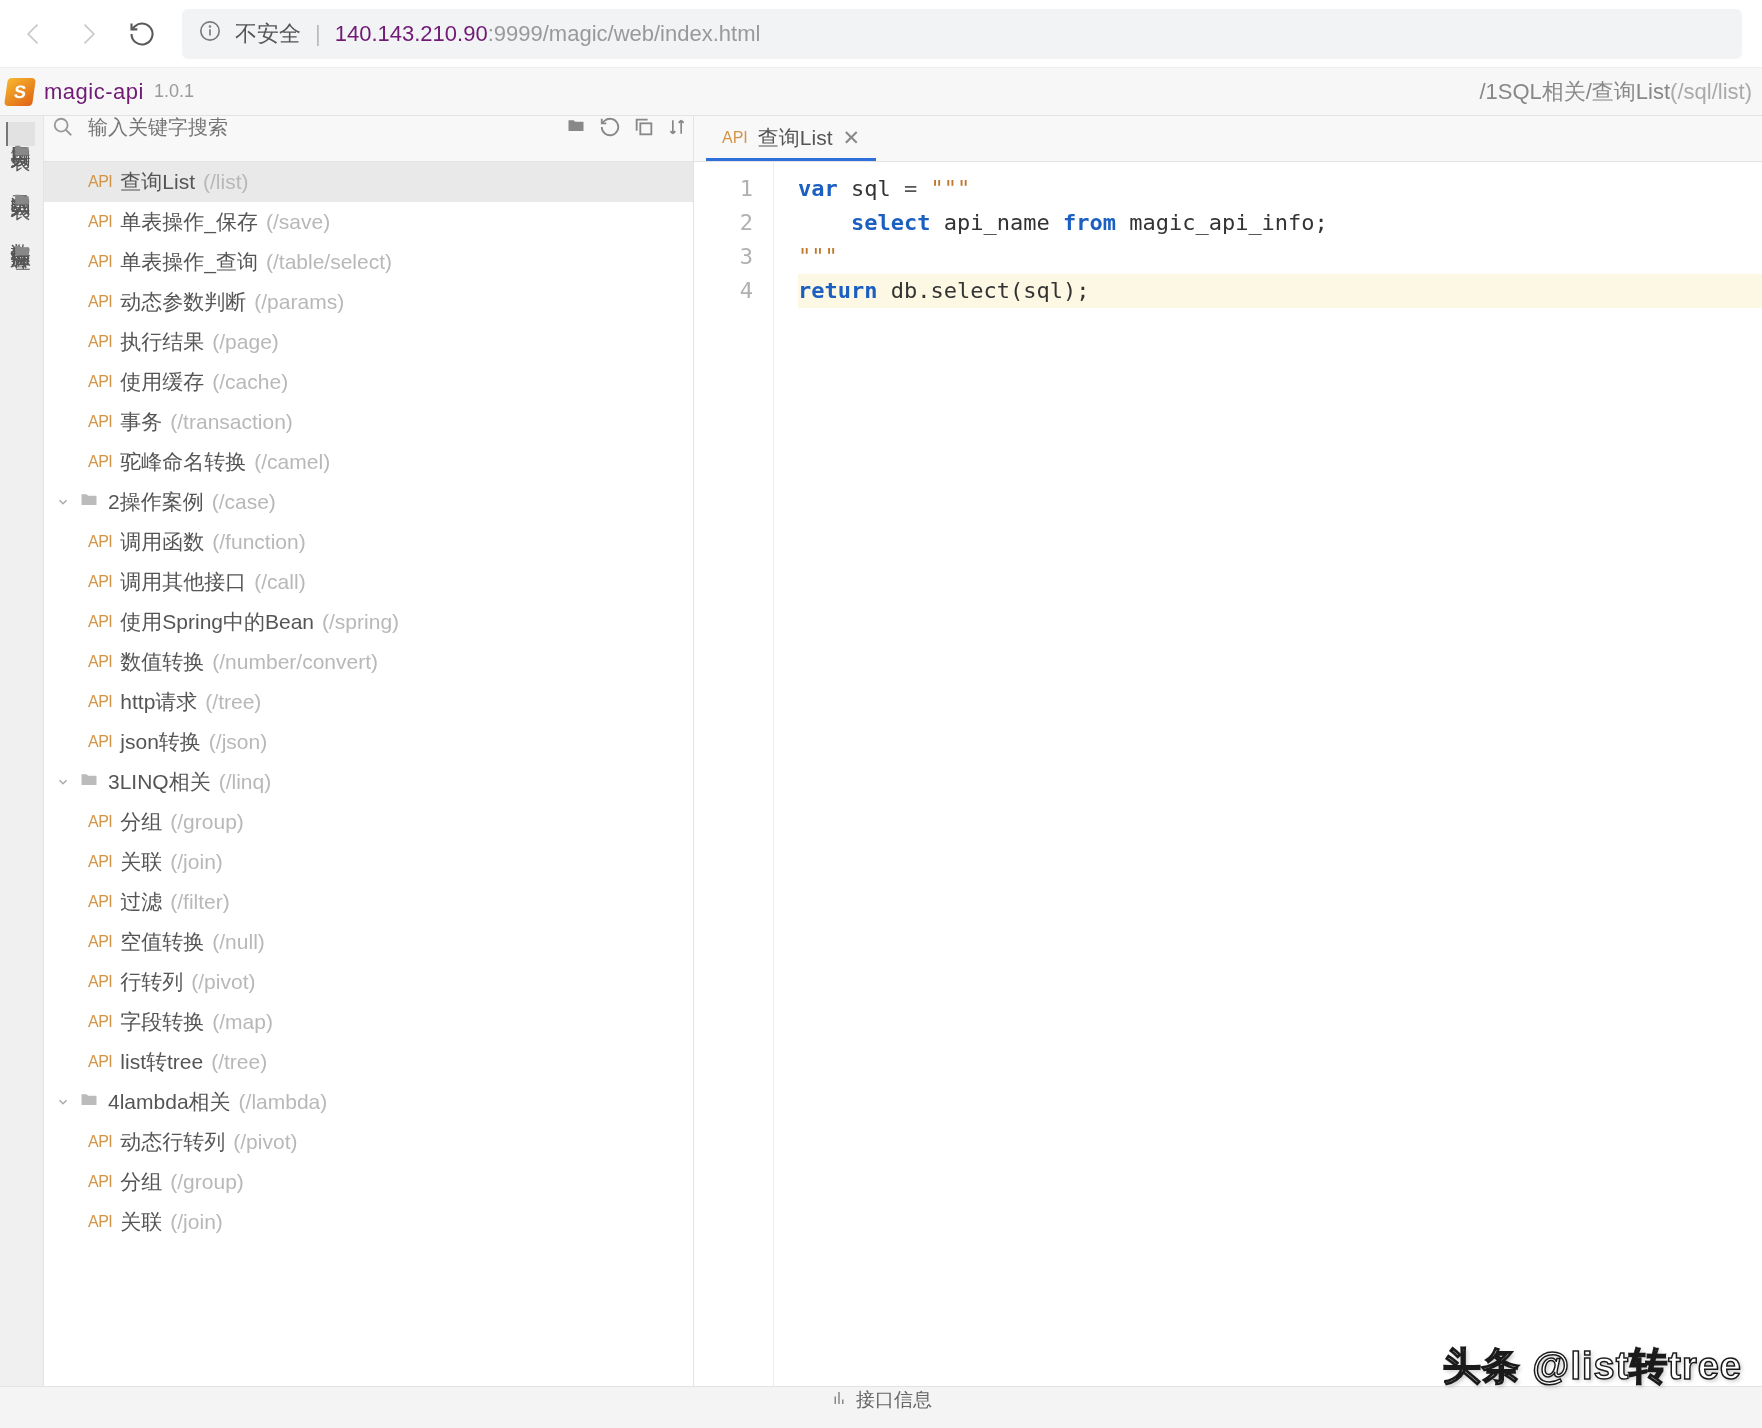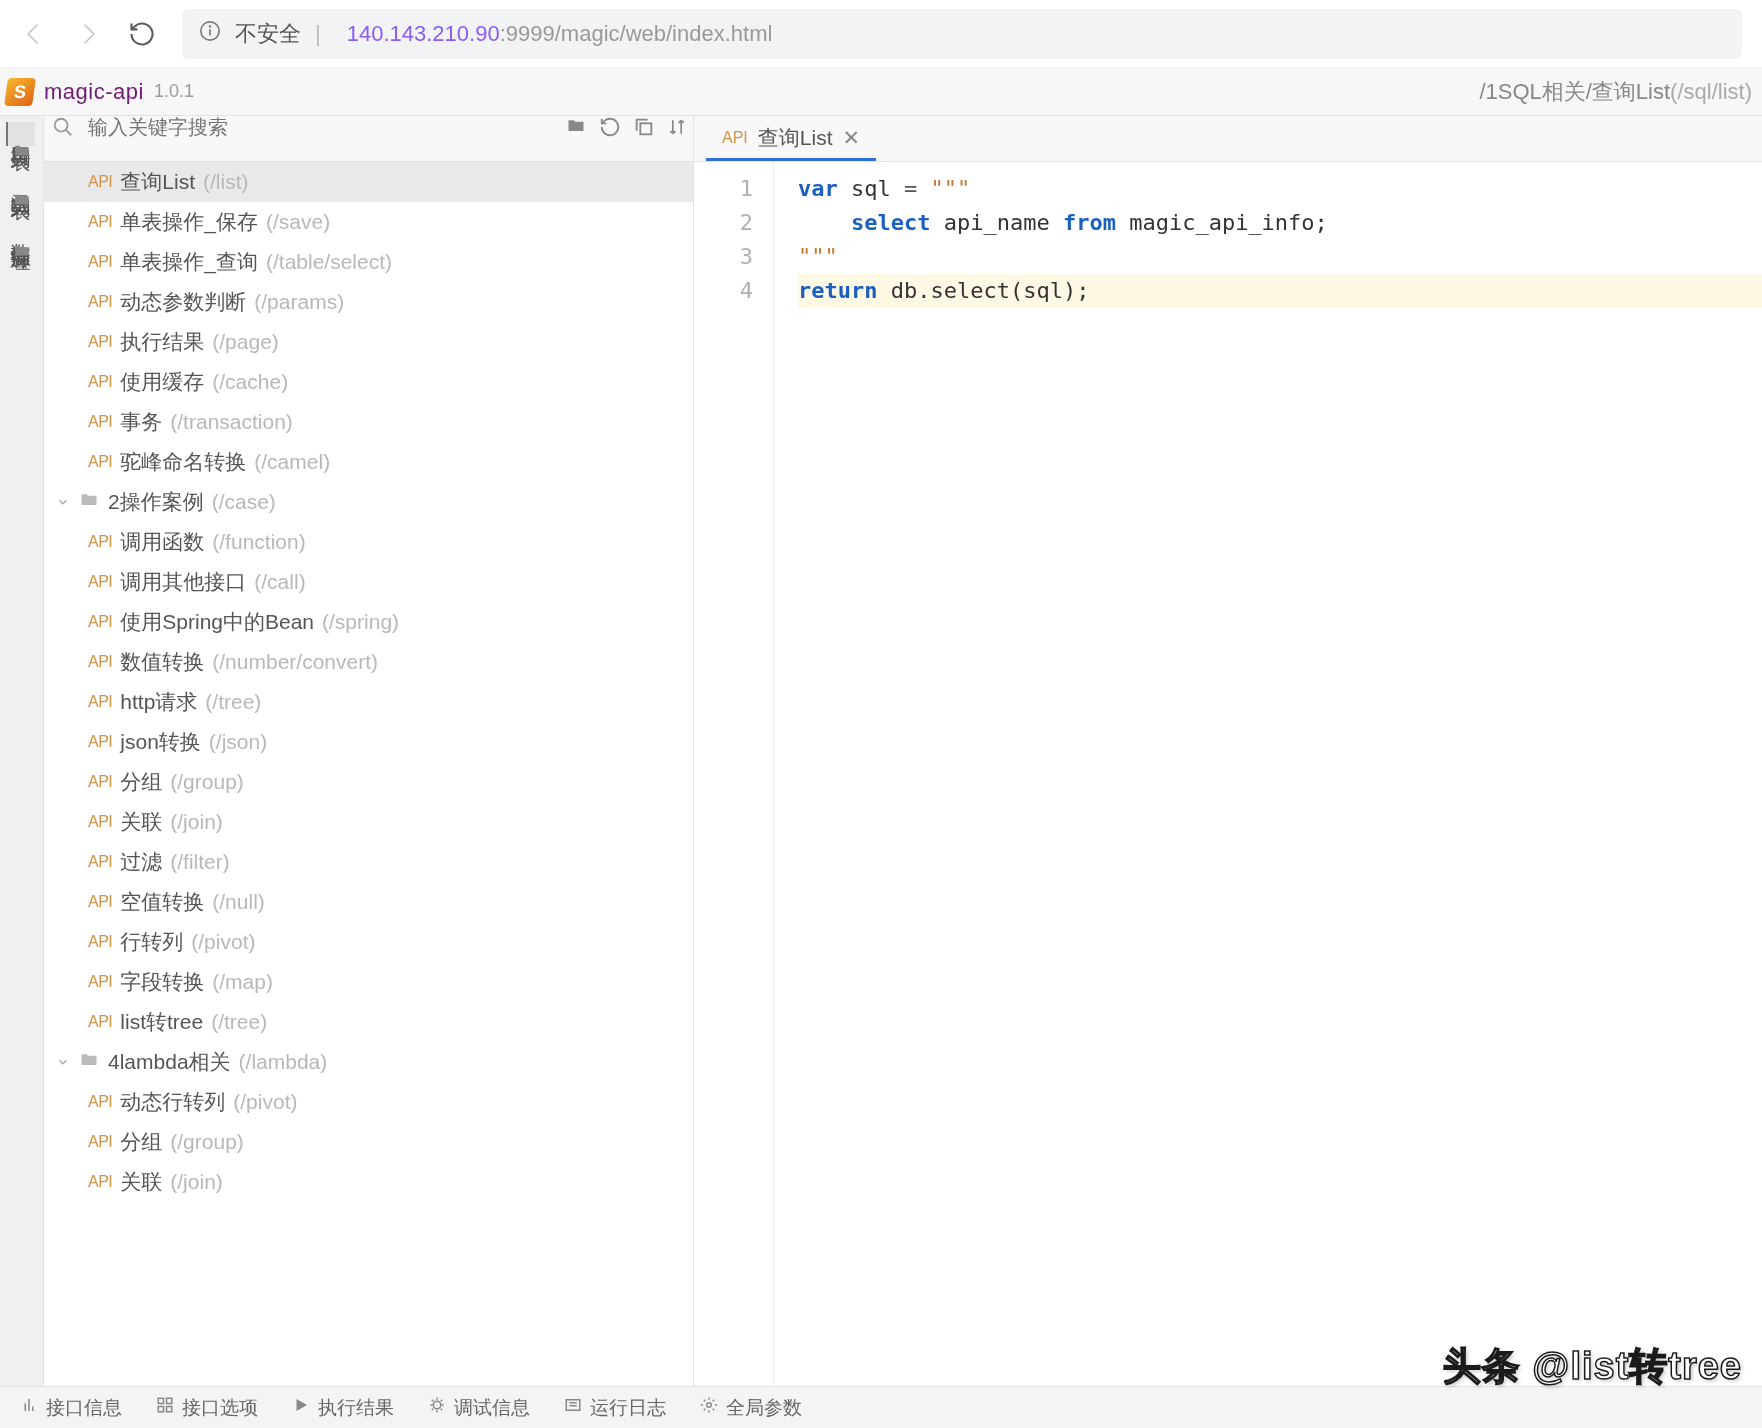--- a/index.html
+++ b/index.html
@@ -34,21 +34,21 @@
   border: 1px solid transparent;
   border-radius: 6px;
   padding: 0 16px;
   font-size: 22px;
   color: #5f5f5f;
   background: #f2f3f5;
 }
 .addr-box .info-icon { color: #7a7a7a; }
 .addr-box .warn { color: #555; }
 .addr-box .divider { color: #bbb; }
-.url-host { color: #8b5cf6; margin-left: 12px; }
+.url-host { color: #701a75; }
 .url-rest { color: #999; }
 .app-header {
   display: flex;
   align-items: center;
   justify-content: space-between;
   height: 48px;
   padding: 0 10px 0 6px;
   background: #f7f7f7;
   border-bottom: 1px solid #e3e3e3;
 }
@@ -168,21 +168,21 @@
 .kw { color:#1b5fc0; font-weight:600; }
 .ident { color:#333; }
 .str { color:#c07830; }
 .punct { color:#555; }
 .bottom-bar {
   height:42px;
   background:#f4f4f4;
   border-top:1px solid #e3e3e3;
   display:flex; align-items:center; gap:34px;
   padding:0 20px;
-  font-size:19px; color:#666;
+  font-size:19px; color:#666;flex-direction:column;
 }
 .bottom-bar .btn { display:flex; align-items:center; gap:8px; cursor:pointer; }
 .bottom-bar svg { color:#888; }
 .watermark {
   position:absolute; right:20px; bottom:36px;
   font-size:38px; font-weight:700; color:#fff;
   -webkit-text-stroke: 1.5px #1a1a1a;
   letter-spacing: 1px;
   text-shadow: 2px 2px 4px rgba(0,0,0,0.25);
   pointer-events:none;
@@ -358,20 +358,32 @@
         <div class="tree-item">
           <span class="api-tag">API</span>
       <span class="i-name">http请求</span>
           <span class="i-path">(/tree)</span>
         </div>
         <div class="tree-item">
           <span class="api-tag">API</span>
       <span class="i-name">json转换</span>
           <span class="i-path">(/json)</span>
         </div>
+        <div class="tree-group">
+          <span class="chev">
+            <svg width="14" height="14" viewBox="0 0 24 24" fill="none" stroke="currentColor" stroke-width="2.5">
+              <path d="M6 9l6 6 6-6"></path>
+            </svg>
+          </span>
+    <span class="folder"><svg width="22" height="20" viewBox="0 0 24 24" fill="currentColor">
+              <path d="M3 5h6l2 2h10v11H3z"></path>
+            </svg></span>
+    <span class="g-name">3LINQ相关</span>
+          <span class="g-path">(/linq)</span>
+        </div>
         <div class="tree-item">
           <span class="api-tag">API</span>
       <span class="i-name">分组</span>
           <span class="i-path">(/group)</span>
         </div>
         <div class="tree-item">
           <span class="api-tag">API</span>
       <span class="i-name">关联</span>
           <span class="i-path">(/join)</span>
         </div>

